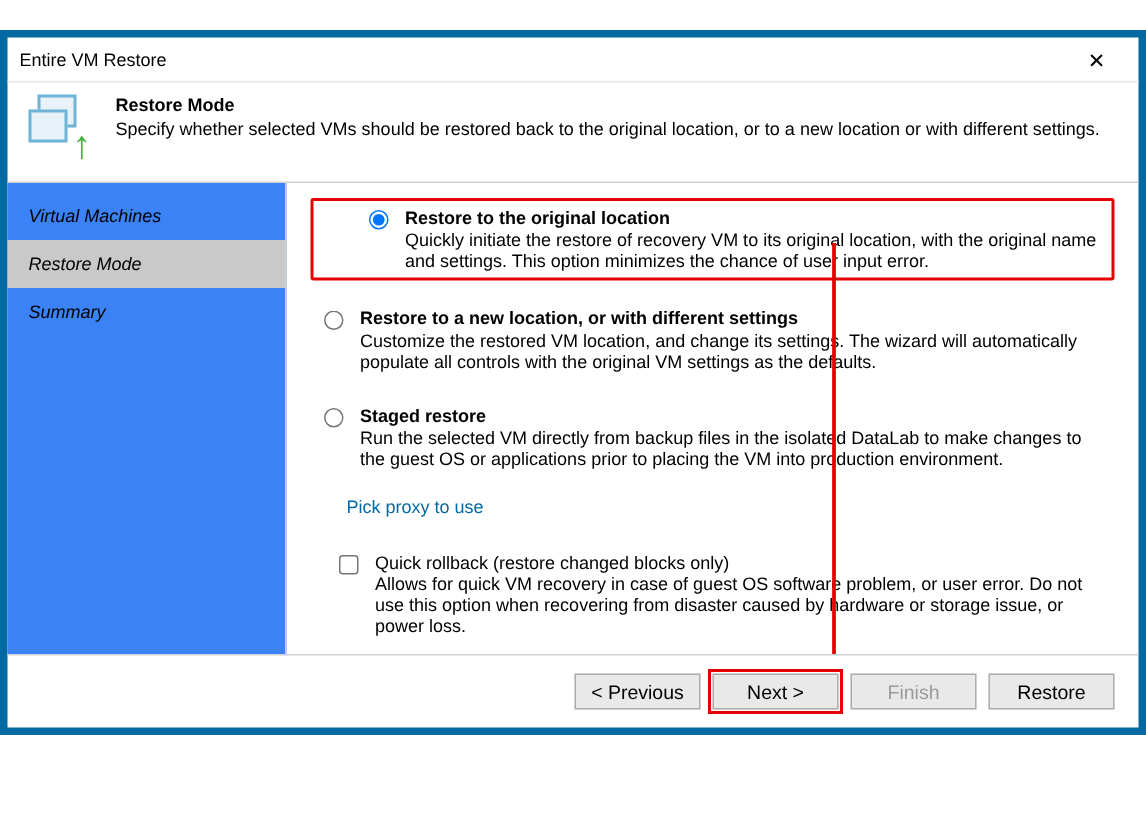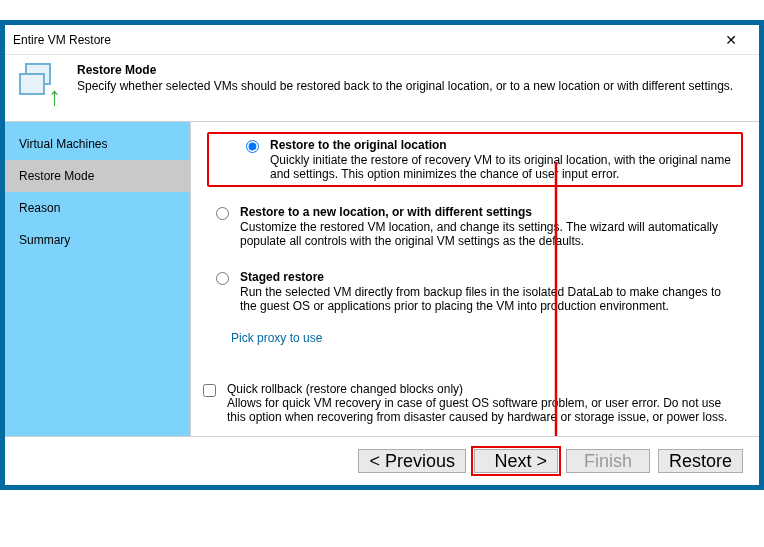--- a/index.html
+++ b/index.html
@@ -73,23 +73,24 @@
   }
   .body {
     flex: 1;
     display: flex;
     border-top: 1px solid #d0d0d0;
     border-bottom: 1px solid #d0d0d0;
     min-height: 0;
   }
   .sidebar {
     width: 186px;
-    background: #7dd3fc;
+    background: #3b82f6;
     border-right: 1px solid #d0d0d0;
     padding-top: 6px;
+    font-style: italic;
   }
   .sidebar-item {
     padding: 9px 14px;
     cursor: pointer;
   }
   .sidebar-item.active {
     background: #c9c9c9;
   }
   .content {
     flex: 1;
@@ -120,21 +121,21 @@
   }
   .link {
     color: #0369a1;
     cursor: pointer;
     margin-left: 24px;
     display: inline-block;
   }
   .rollback {
     position: absolute;
     bottom: 12px;
-    left: 8px;
+    left: 31px;
     right: 16px;
     display: flex;
     align-items: flex-start;
     gap: 8px;
   }
   .rollback input[type=checkbox] {
     margin-top: 2px;
   }
   .footer {
     height: 48px;
@@ -143,32 +144,31 @@
     justify-content: flex-end;
     gap: 8px;
     padding: 0 16px;
     position: relative;
   }
   .btn {
     min-width: 84px;
     height: 24px;
     border: 1px solid #adadad;
     background: #e9e9e9;
-    font-size: 18px;
+    font-size: 13px;
     cursor: pointer;
     padding: 0 10px;
   }
   .btn:disabled {
     color: #9a9a9a;
     cursor: default;
   }
   .btn-highlight {
     outline: 2px solid #e60000;
     outline-offset: 1px;
-    text-align: right;
   }
   
   .arrow-annotation {
     position: absolute;
     pointer-events: none;
     z-index: 10;
   }
 </style>
 </head>
 <body>
@@ -195,23 +195,20 @@
   <div class="body">
 
     <div class="sidebar">
       <div class="sidebar-item">
         <span>Virtual Machines</span>
       </div>
       <div class="sidebar-item active">
         <span>Restore Mode</span>
       </div>
       <div class="sidebar-item">
-        <span>Reason</span>
-      </div>
-      <div class="sidebar-item">
         <span>Summary</span>
       </div>
     </div>
 
     <div class="content">
 
       <label class="option highlight-box">
         <input type="radio" name="mode" checked="" style="">
         <div class="opt-text">
           <div class="opt-title">Restore to the original location</div>

